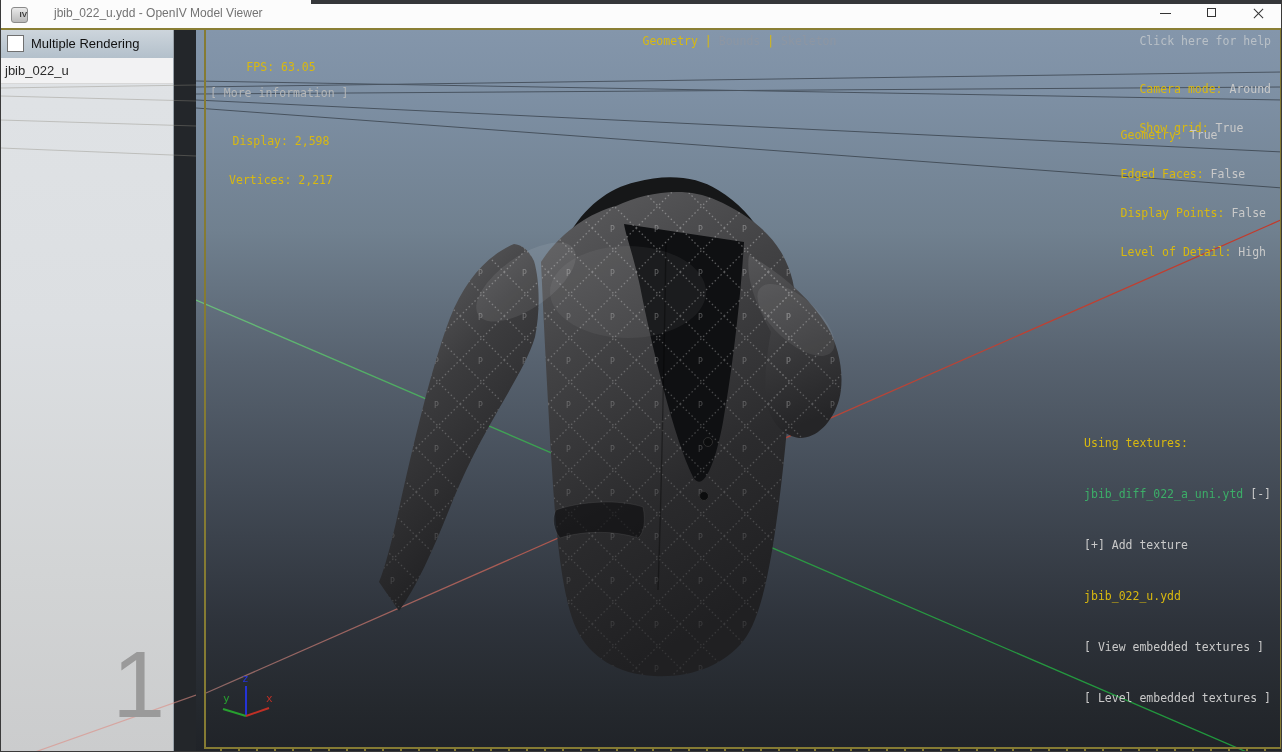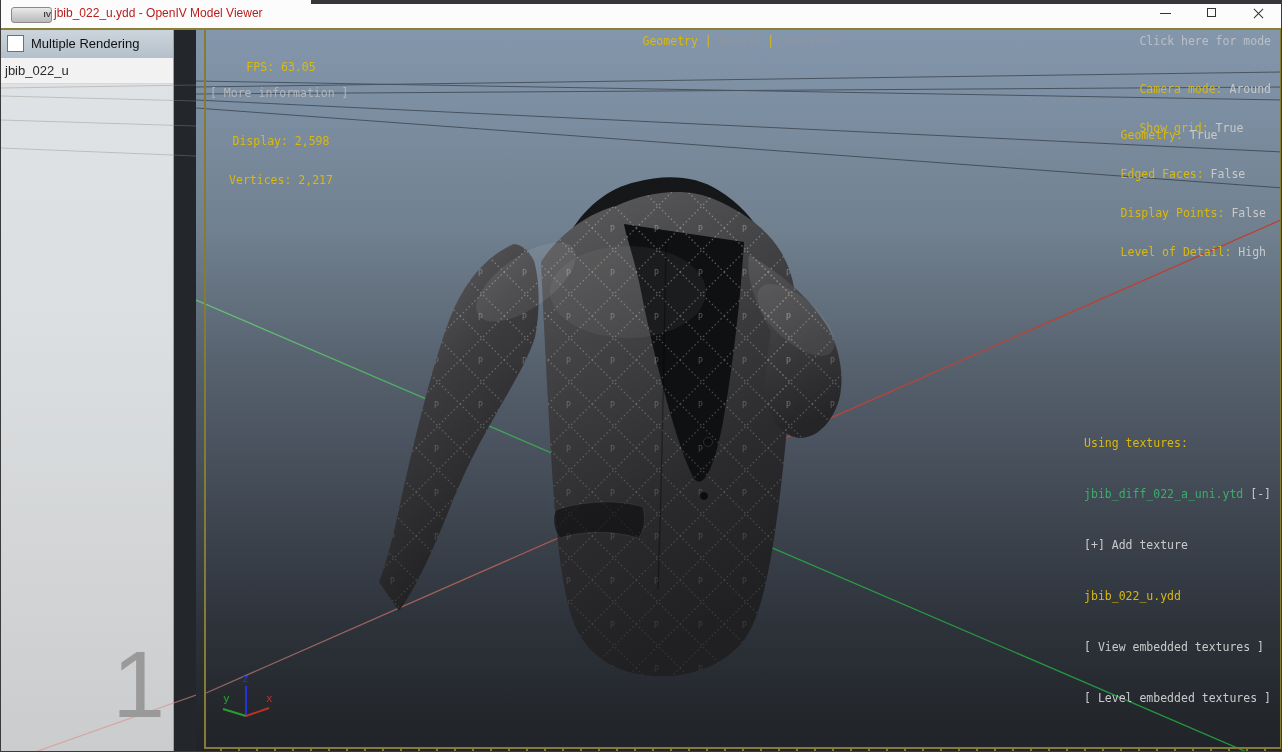--- a/index.html
+++ b/index.html
@@ -7,25 +7,25 @@
   #window{
     position:relative;width:1282px;height:752px;margin:0 auto;
     background:#222;overflow:hidden;
     font-family:"Liberation Sans","DejaVu Sans",sans-serif;
     border-left:1px solid #3a3a3a;border-right:1px solid #3a3a3a;border-bottom:1px solid #3a3a3a;
   }
   
   .titlebar{position:absolute;left:0;top:0;width:100%;height:28px;background:#fcfcfc;}
   .top-strip{position:absolute;left:310px;right:0;top:0;height:4px;background:#35373a;}
   .app-icon{
-    position:absolute;left:10px;top:7px;width:41px;height:16px;border-radius:3px;
+    position:absolute;left:10px;top:7px;width:17px;height:16px;border-radius:3px;
     background:linear-gradient(180deg,#e9e9e9,#b9b9b9);border:1px solid #8a8a8a;
     font:bold 8px/14px "Liberation Sans",sans-serif;color:#3a3a3a;text-align:right;
   }
-  .title-text{position:absolute;left:34px;top:6px;font-size:12px;color:#b91c1c;padding-left:19px;}
+  .title-text{position:absolute;left:34px;top:6px;font-size:12px;color:#737373;padding-left:19px;}
   .win-btn{position:absolute;top:0;width:46px;height:26px;cursor:default;}
   .win-btn .bar{position:absolute;left:17px;top:13px;width:11px;height:1px;background:#333;}
   .win-btn .sq{position:absolute;left:18px;top:8px;width:9px;height:9px;border:1px solid #333;}
   .win-btn .x1,.win-btn .x2{position:absolute;left:17px;top:13px;width:13px;height:1px;background:#333;}
   .win-btn .x1{transform:rotate(45deg);} .win-btn .x2{transform:rotate(-45deg);}
   #btn-min{right:92px;} #btn-max{right:46px;} #btn-close{right:0;}
   
   .main{position:absolute;left:0;top:28px;width:1282px;height:724px;border-top:2px solid #8a7f35;background:#23262a;}
   
   .viewport{
@@ -185,21 +185,21 @@
       <div class="ov stats">
         <div><span class="yel">FPS:</span> <span class="yel">63.05</span></div>
         <div class="gap"></div>
         <div><span class="yel">Display:</span> <span class="yel">2,598</span></div>
         <div><span class="yel">Vertices:</span> <span class="yel">2,217</span></div>
       </div>
       <div class="ov moreinfo">[ More information ]</div>
 
       <div class="ov tabbar"><span class="yel">Geometry</span> <span class="yel">|</span> <span class="inactive">Bounds</span> <span class="yel">|</span> <span class="inactive">Skeleton</span></div>
 
-      <div class="ov helptxt">Click here for mode</div>
+      <div class="ov helptxt">Click here for help</div>
 
       <div class="ov right camblock">
         <div><span class="yel">Camera mode:</span> <span>Around</span></div>
         <div><span class="yel">Show grid:</span> <span>True</span></div>
       </div>
 
       <div class="ov right dispblock">
         <div><span class="yel">Geometry:</span> <span>True</span></div>
         <div><span class="yel">Edged Faces:</span> <span>False</span></div>
         <div><span class="yel">Display Points:</span> <span>False</span></div>

